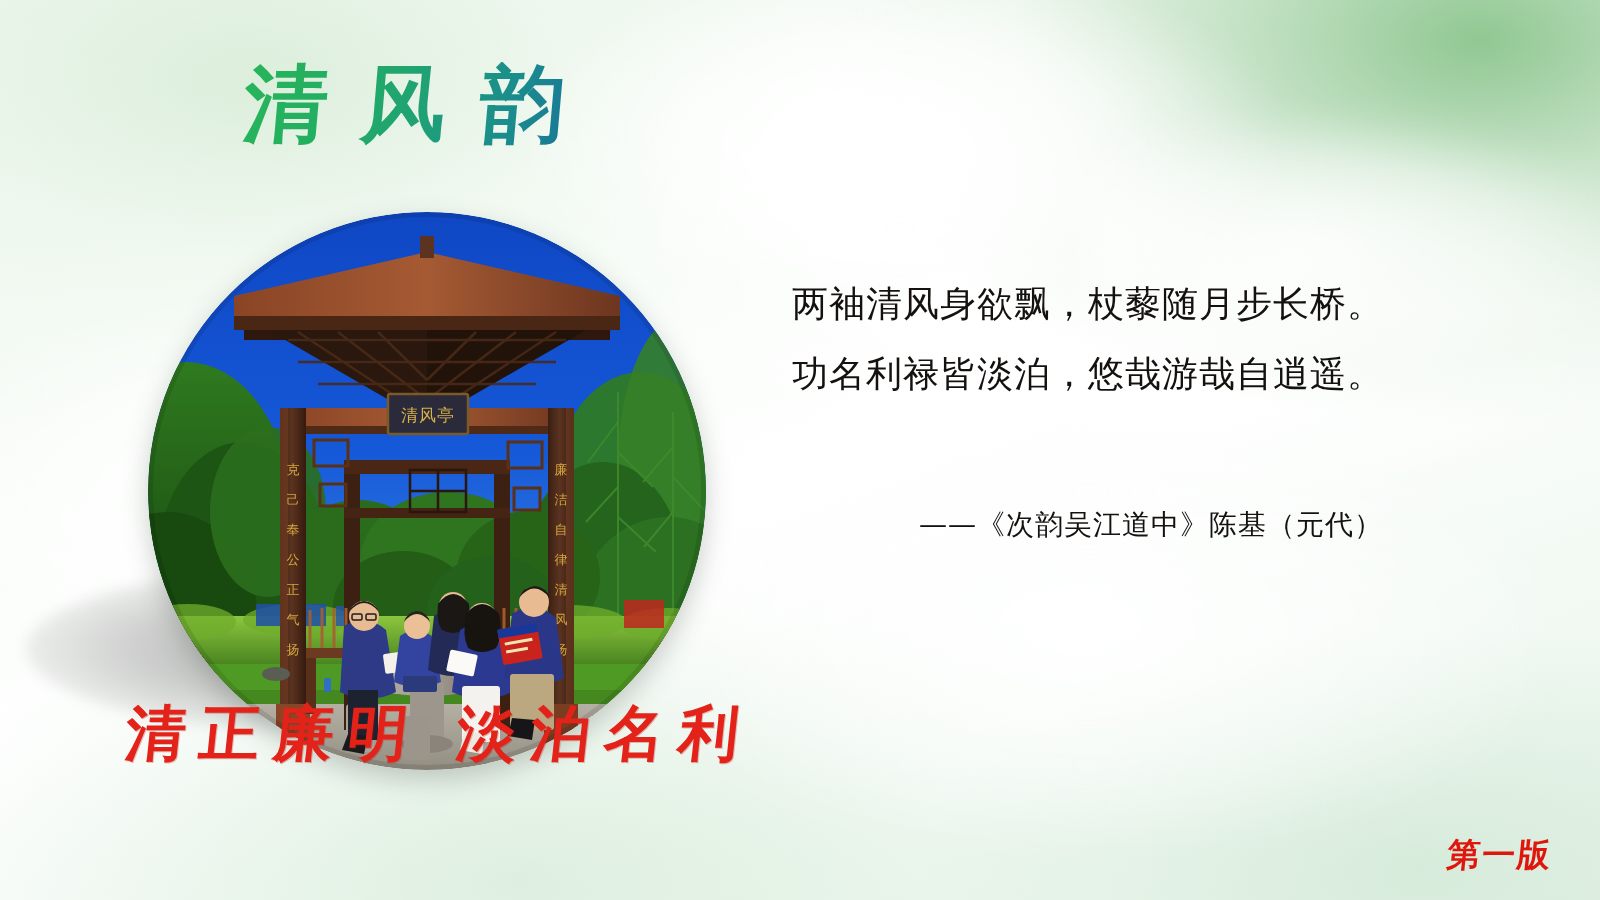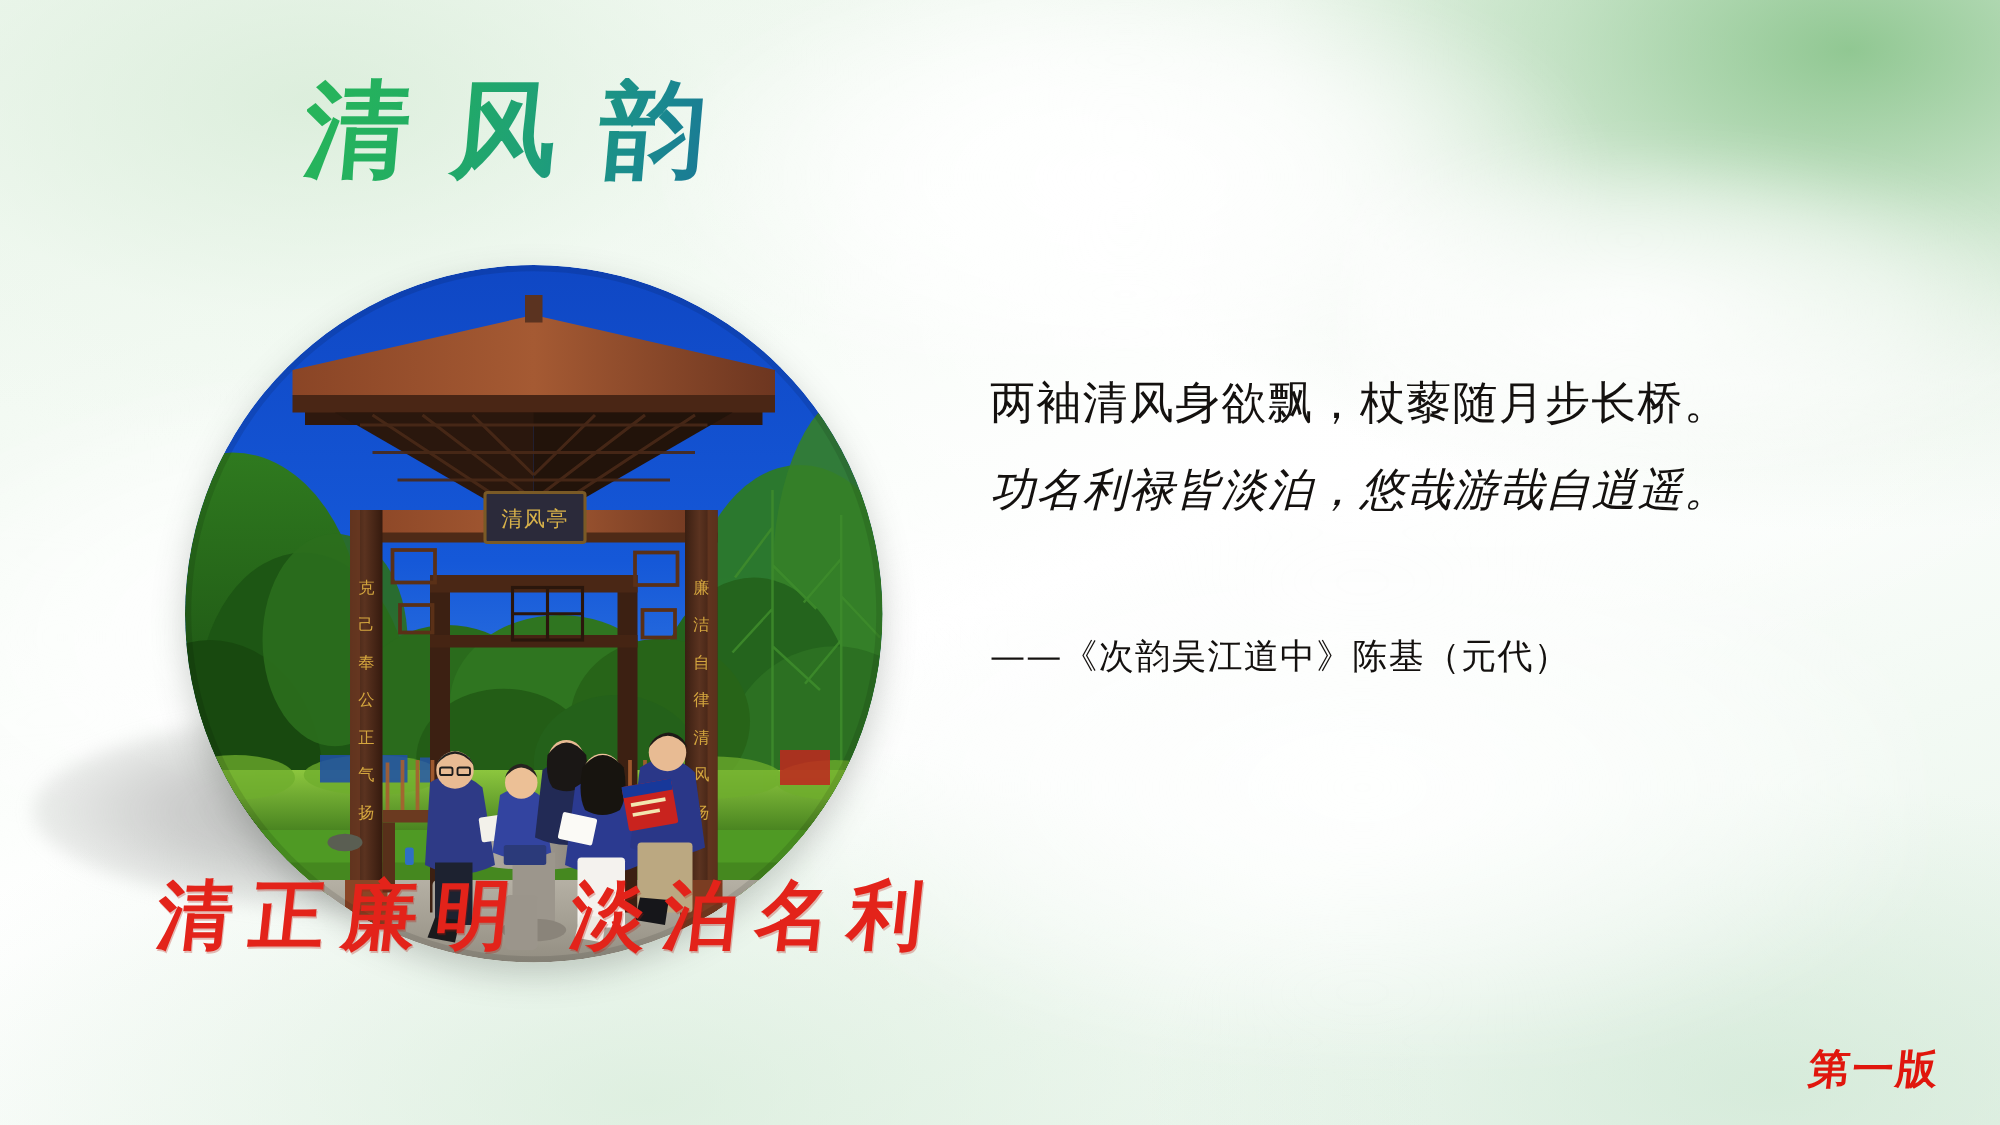--- a/index.html
+++ b/index.html
@@ -103,28 +103,27 @@
     width:660px;
   }
   .poem-line{
     font-size:36px;
     line-height:1.0;
     letter-spacing:1px;
     color:#14110f;
     font-family:"DejaVu Serif","Liberation Serif",serif;
     white-space:nowrap;
     margin-bottom:34px;
-    margin-top:19px;
-  }
-  .poem-line:last-of-type{ margin-bottom:0;font-style:italic; }
+  }
+  .poem-line:last-of-type{ margin-bottom:0; }
 
   .attribution{
     position:absolute; left:792px; top:506px;
     width:718px;
-    text-align:left;
+    text-align:center;
     font-size:28px;
     letter-spacing:1px;
     color:#14110f;
     font-family:"DejaVu Serif","Liberation Serif",serif;
     white-space:nowrap;
   }
 
   
   .page-badge{
     position:absolute; right:48px; bottom:22px;

